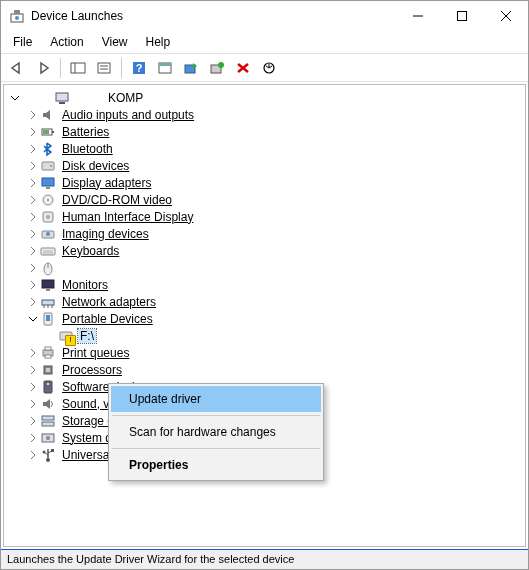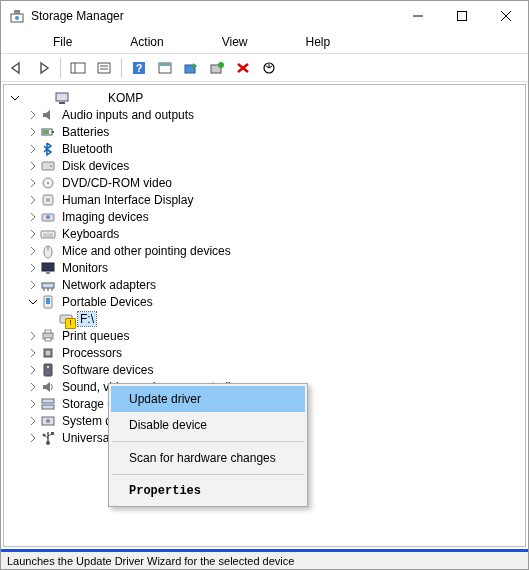--- a/index.html
+++ b/index.html
@@ -28,21 +28,21 @@
   .winbtn {
     width: 44px; height: 30px;
     display: flex; align-items: center; justify-content: center;
   }
   .menubar {
     display: flex;
     padding: 2px 4px;
     gap: 2px;
     border-bottom: 1px solid #e0e0e0;
   }
-  .menu { padding: 2px 8px; margin-left: 40px; }
+  .menu { padding: 2px 8px; }
   .toolbar {
     display: flex;
     align-items: center;
     padding: 2px 4px;
     gap: 2px;
     border-bottom: 1px solid #e0e0e0;
     height: 28px;
   }
   .tbtn {
     width: 24px; height: 22px;
@@ -71,46 +71,46 @@
     display: inline-flex;
     align-items: center;
     justify-content: center;
     cursor: pointer;
     margin-right: 0px;
   }
   .node .nicon { width: 16px; height:16px; display:inline-flex; align-items:center; justify-content:center; margin-right: 4px;}
   .node .label { padding: 0 2px; }
   .node.selected .label { background: #cce8ff; outline: 1px dotted #666; }
   .indent-0 { padding-left: 4px; gap: 32px; }
-  .indent-1 { padding-left: 22px; }
+  .indent-1 { padding-left: 22px; text-decoration: underline; }
   .indent-2 { padding-left: 40px; }
   .statusbar {
-    border-top: 3px solid #1d4ed8;
+    border-top: 1px solid #1d4ed8;
     padding: 3px 6px;
     font-size: 11px;
     background: #f0f0f0;
     height: 20px;
   }
   .contextmenu {
     position: absolute;
     left: 104px;
     top: 298px;
-    width: 200px;
+    width: 216px;
     background: #f2f2f2;
     border: 1px solid #aaa;
     box-shadow: 3px 3px 5px rgba(0,0,0,0.25);
     padding: 2px;
   }
   .cmitem {
     padding: 6px 18px;
     background: #f2f2f2;
   }
   .cmitem.hl { background: #90c8f6; }
   .cmsep { height:1px; background:#ccc; margin:3px 1px; }
-  .cmitem.bold { font-weight: bold; font-family: Liberation Mono, monospace; }
+  .cmitem.bold { font-weight: bold; }
   .warn-badge {
     position: relative;
   }
   .warn-badge::after {
     content:"!";
     position:absolute;
     right:-2px; bottom:-2px;
     width:9px; height:9px;
     background:#ffd800;
     border:1px solid #b38600;
@@ -125,21 +125,21 @@
 <body>
 
 <div class="titlebar">
   <span class="icon">
     <svg width="16" height="16">
         <rect x="2" y="6" width="12" height="8" fill="#fff" stroke="#555"></rect>
         <rect x="5" y="2" width="6" height="4" fill="#888"></rect>
         <circle cx="8" cy="10" r="2" fill="#4a90d9"></circle>
       </svg>
   </span>
-  <span class="title">Storage Manager</span>
+  <span class="title">Device Launches</span>
   <div class="winbtns">
     <div class="winbtn">
         <svg width="10" height="10">
           <line x1="0" y1="5" x2="10" y2="5" stroke="#000"></line>
         </svg>
       </div>
     <div class="winbtn">
         <svg width="10" height="10">
           <rect x="0.5" y="0.5" width="9" height="9" fill="none" stroke="#000"></rect>
         </svg>
@@ -296,20 +296,34 @@
         <span class="label">Disk devices</span>
       </div>
       <div class="node indent-1">
         <span class="expander">
           <svg width="10" height="10">
             <path d="M3 1 L7 5 L3 9" fill="none" stroke="#777"></path>
           </svg>
         </span>
         <span class="nicon">
           <svg width="16" height="16">
+            <rect x="2" y="3" width="12" height="8" fill="#4a90d9" stroke="#25a"></rect>
+            <rect x="6" y="12" width="4" height="2" fill="#888"></rect>
+          </svg>
+        </span>
+        <span class="label">Display adapters</span>
+      </div>
+      <div class="node indent-1">
+        <span class="expander">
+          <svg width="10" height="10">
+            <path d="M3 1 L7 5 L3 9" fill="none" stroke="#777"></path>
+          </svg>
+        </span>
+        <span class="nicon">
+          <svg width="16" height="16">
             <circle cx="8" cy="8" r="5" fill="#eee" stroke="#888"></circle>
             <circle cx="8" cy="8" r="1" fill="#888"></circle>
           </svg>
         </span>
         <span class="label">DVD/CD-ROM video</span>
       </div>
       <div class="node indent-1">
         <span class="expander">
           <svg width="10" height="10">
             <path d="M3 1 L7 5 L3 9" fill="none" stroke="#777"></path>
@@ -357,21 +371,20 @@
           <svg width="10" height="10">
             <path d="M3 1 L7 5 L3 9" fill="none" stroke="#777"></path>
           </svg>
         </span>
         <span class="nicon">
           <svg width="16" height="16">
             <ellipse cx="8" cy="9" rx="4" ry="6" fill="#eee" stroke="#888"></ellipse>
             <line x1="8" y1="3" x2="8" y2="8" stroke="#888"></line>
           </svg>
         </span>
-        <span class="label">Mice and other pointing devices</span>
       </div>
       <div class="node indent-1">
         <span class="expander">
           <svg width="10" height="10">
             <path d="M3 1 L7 5 L3 9" fill="none" stroke="#777"></path>
           </svg>
         </span>
         <span class="nicon">
           <svg width="16" height="16">
             <rect x="2" y="3" width="12" height="8" fill="#335" stroke="#223"></rect>
@@ -519,21 +532,20 @@
             <circle cx="4" cy="5" r="1.5" fill="#555"></circle>
             <rect x="11" y="2" width="3" height="3" fill="#555"></rect>
           </svg>
         </span>
         <span class="label">Universal Serial Bus controllers</span>
       </div>
     </div>
 
   <div class="contextmenu">
     <div class="cmitem hl">Update driver</div>
-    <div class="cmitem">Disable device</div>
     <div class="cmsep"></div>
     <div class="cmitem">Scan for hardware changes</div>
     <div class="cmsep"></div>
     <div class="cmitem bold">Properties</div>
   </div>
 </div>
 
 <div class="statusbar">Launches the Update Driver Wizard for the selected device</div>
 
 </body></html>

